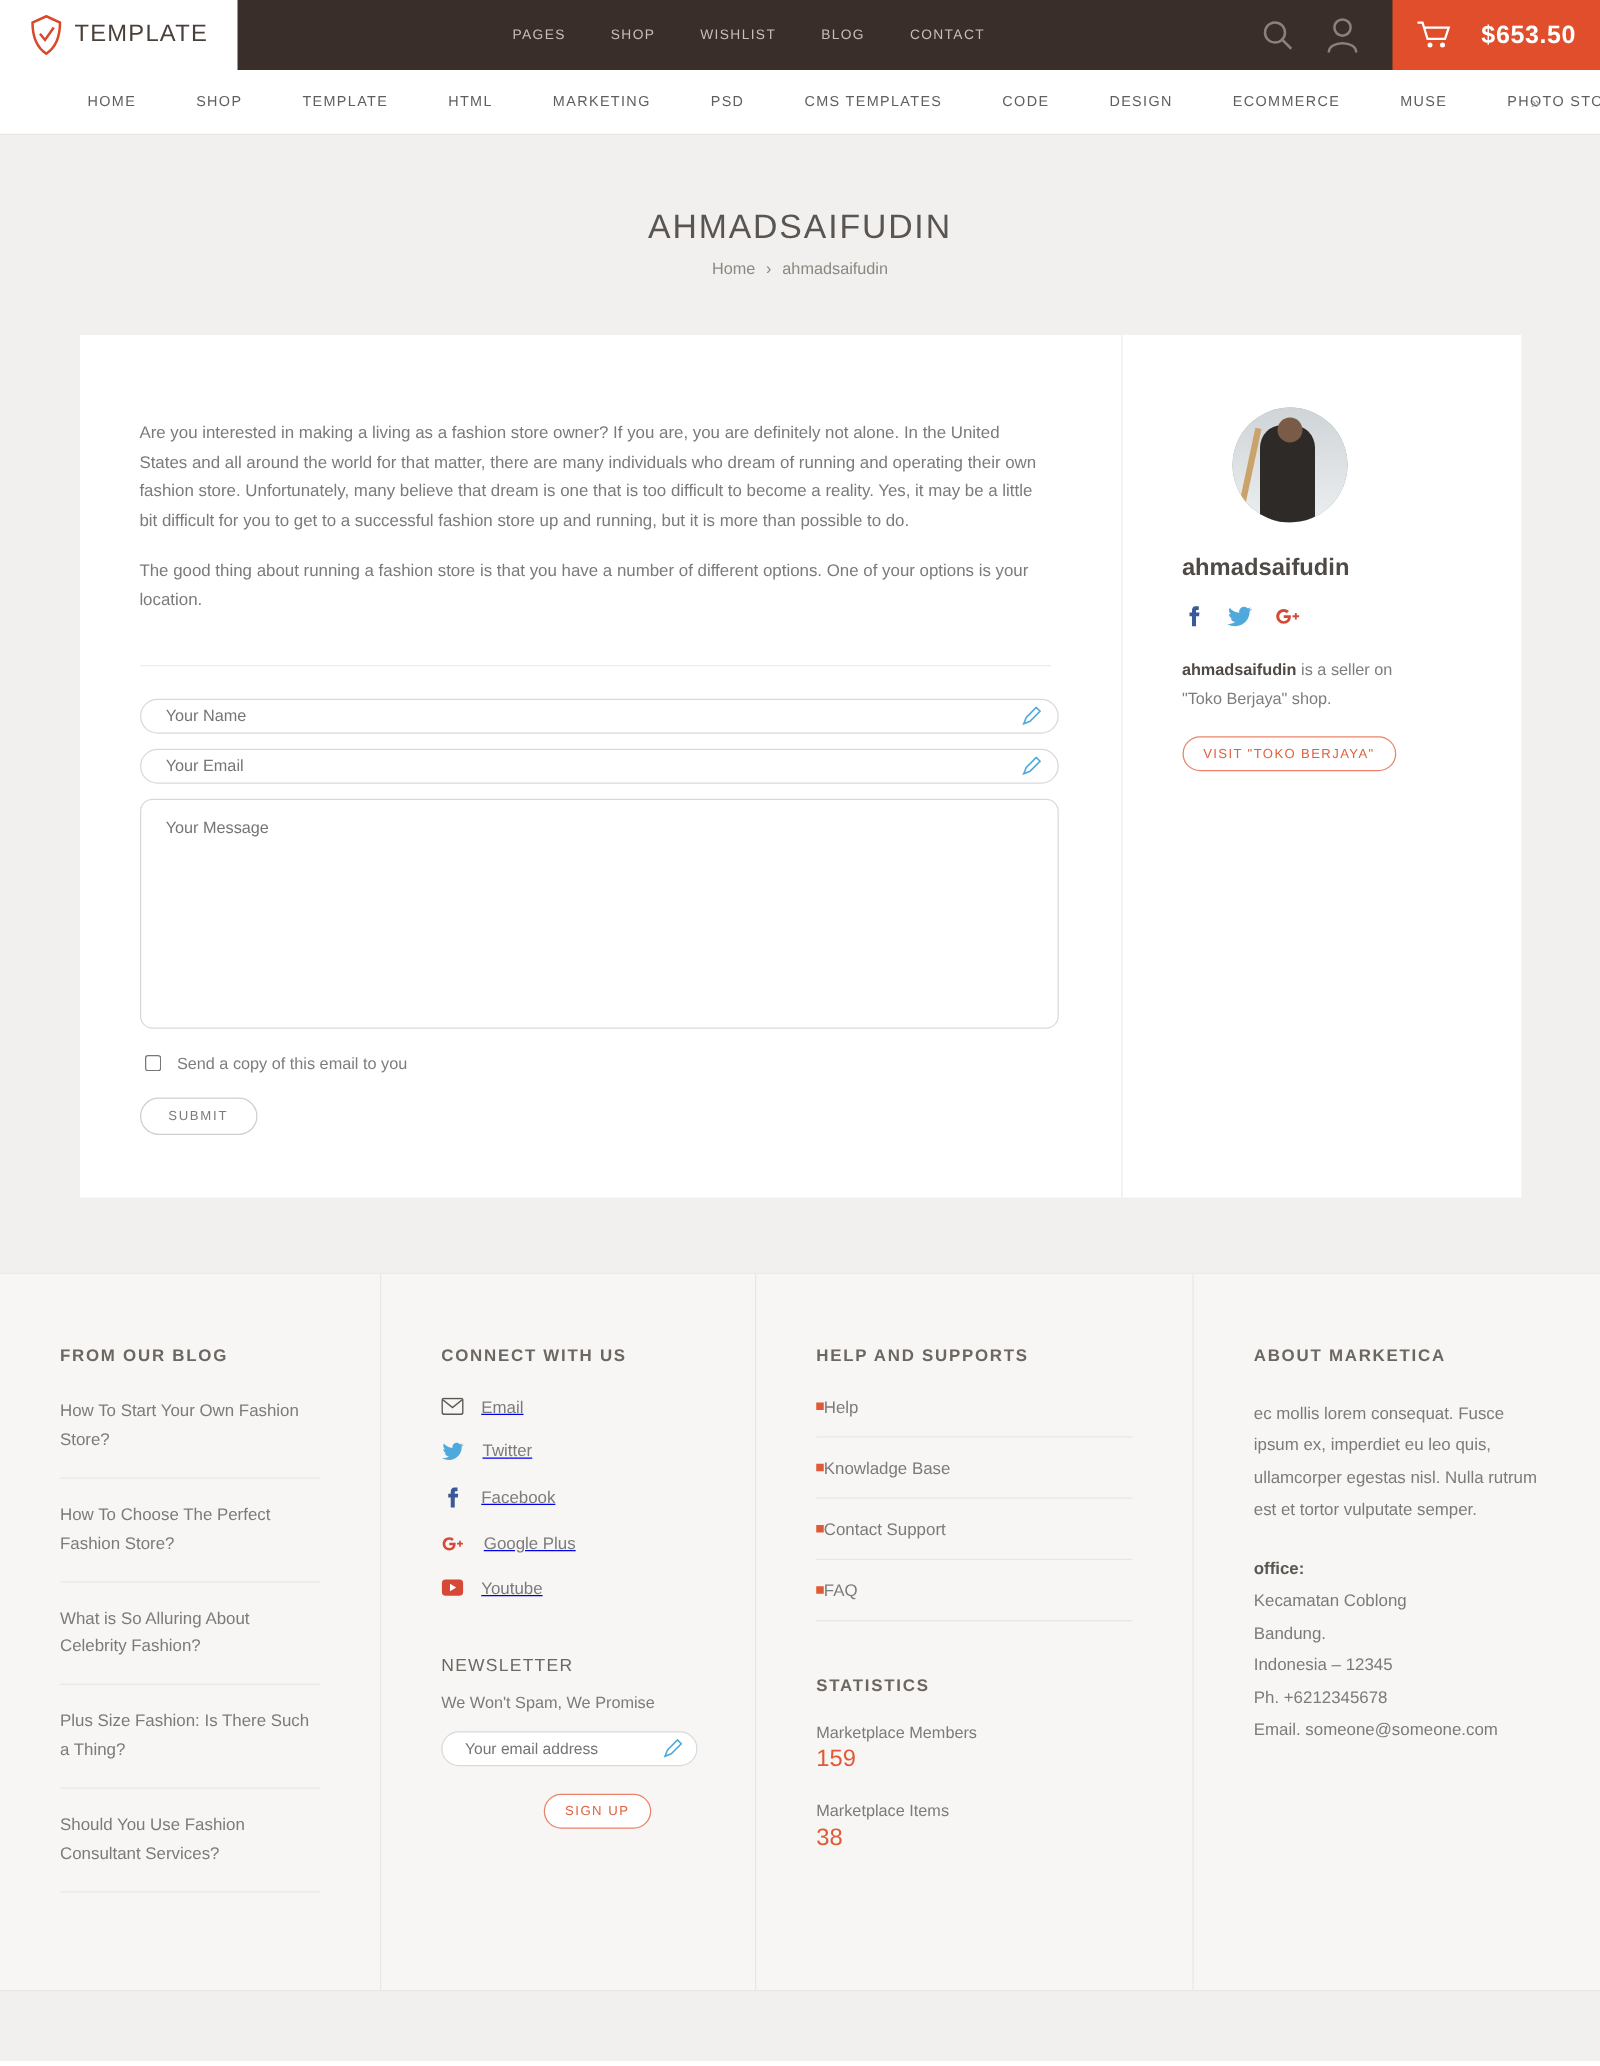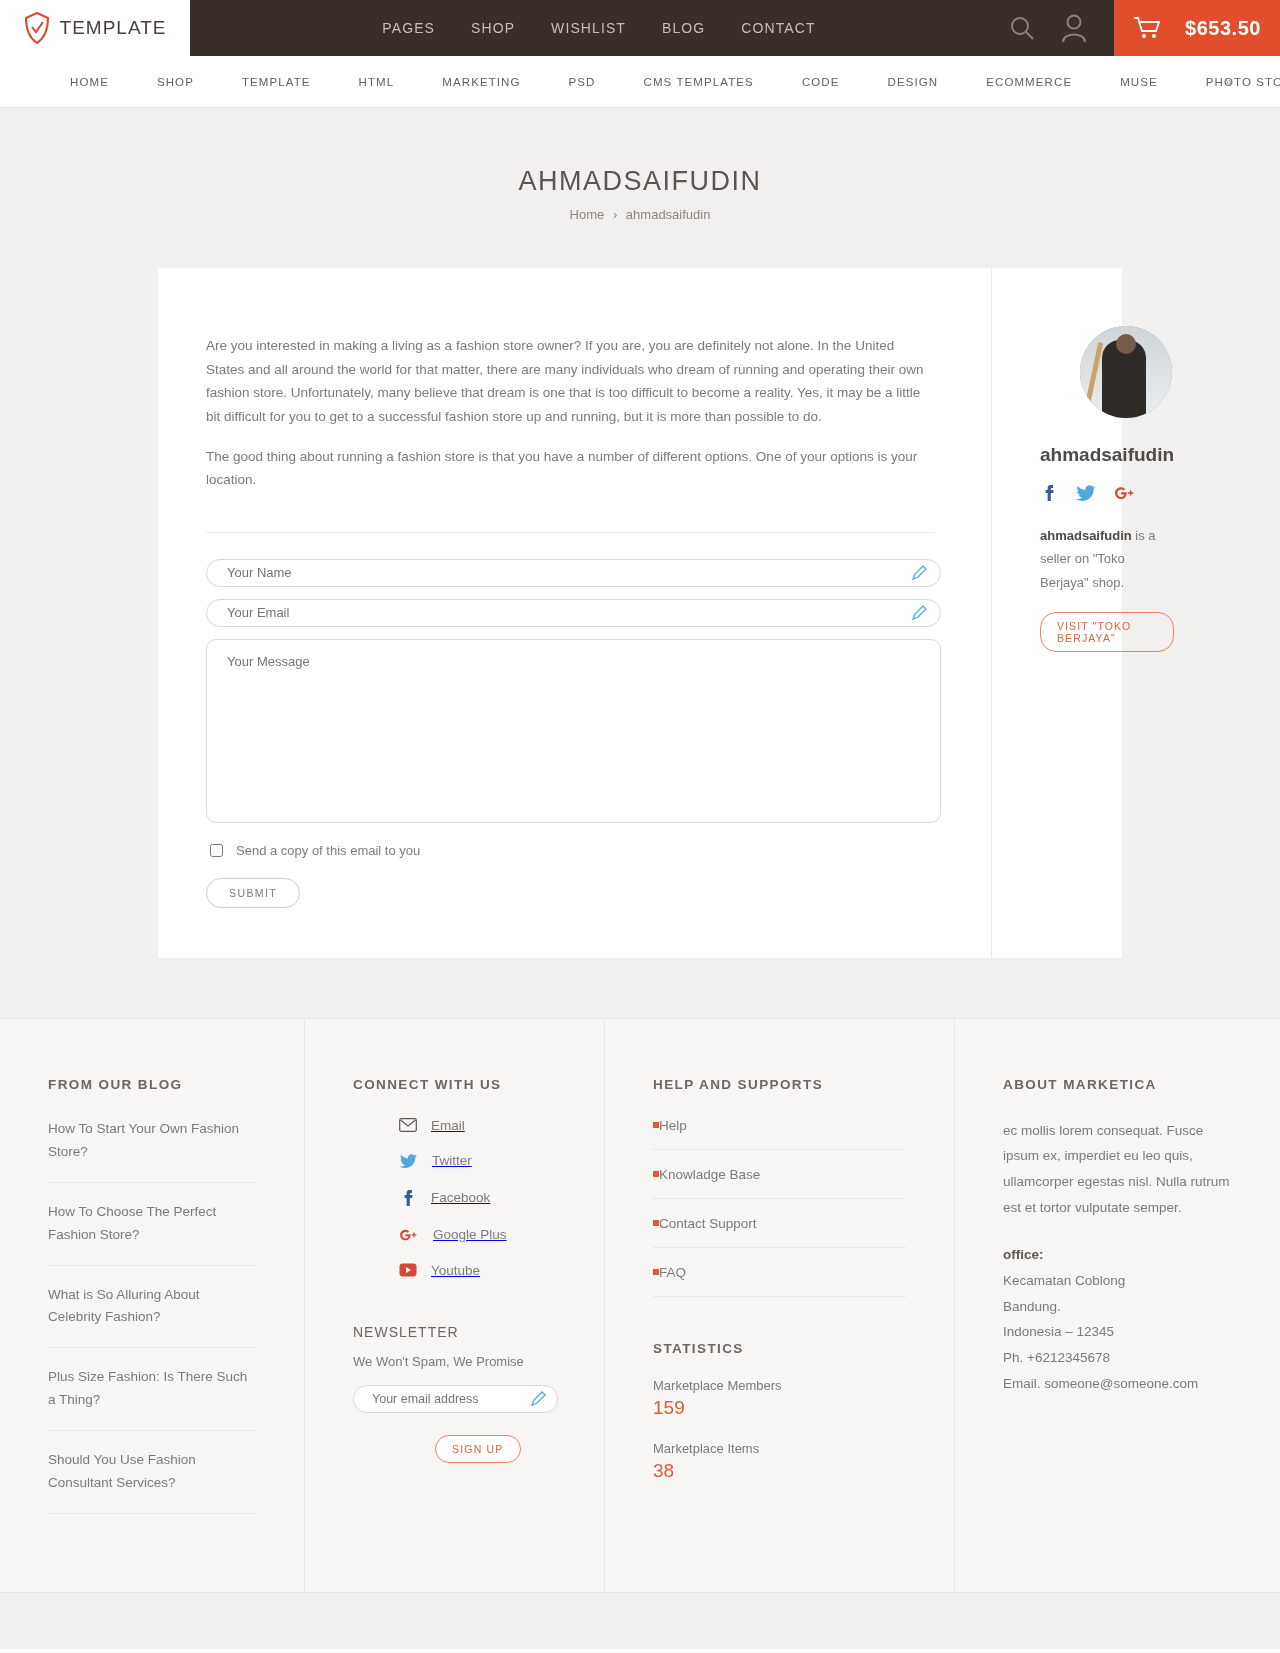--- a/index.html
+++ b/index.html
@@ -38,21 +38,21 @@
   }
   .top-nav {
     flex: 1;
     display: flex;
     align-items: center;
     justify-content: center;
     gap: 36px;
   }
   .top-nav a {
     color: #c8bdb8;
-    font-size: 14px;
+    font-size: 11px;
     letter-spacing: 1.1px;
     text-decoration: none;
     text-align: right;
   }
   .top-icons {
     display: flex;
     align-items: center;
     gap: 24px;
     padding-right: 26px;
   }
@@ -107,21 +107,21 @@
     color: #5b5551;
     font-weight: normal;
   }
   .crumbs { font-size: 13px; color: #8d8781; }
   .crumbs a { color: #8d8781; text-decoration: none; }
   .crumbs .sep { margin: 0 5px; }
 
   
   .content-wrap { background:#f1f0ee; padding: 0 0 60px; }
   .panel {
-    width: 964px;
+    width: 1153px;
     margin: 0 auto;
     background: #ffffff;
     display: flex;
     min-height: 676px;
   }
   .col-main { width: 833px; padding: 66px 56px 50px 48px; }
   .col-side {
     width: 277px;
     border-left: 1px solid #ececec;
     padding: 58px 30px 40px 48px;
@@ -245,21 +245,21 @@
     font-size: 13.5px;
     line-height: 1.7;
     color: #7b7b7b;
     text-decoration: none;
     padding: 0 0 18px;
     border-bottom: 1px solid #e9e7e4;
     margin-bottom: 18px;
   }
   .blog-link:last-child { border-bottom: 1px solid #e9e7e4; }
   .social-row {
-    display:flex; align-items:center; gap:14px; margin-bottom: 20px; margin-left: 46px;
+    display:flex; align-items:center; gap:14px; margin-bottom: 20px;
   }
   .social-row span { font-size:13.5px; color:#7b7b7b; }
   .nl-title { font-size:14px; letter-spacing:1px; color:#6d6762; margin: 46px 0 14px; font-weight:normal;}
   .nl-sub { font-size:13px; color:#7b7b7b; margin-bottom:16px; }
   .nl-wrap { position:relative; width: 205px; }
   .nl-input {
     width: 205px; height: 28px; border:1px solid #d9d9d9; border-radius:16px;
     padding: 0 30px 0 18px; font-size:12.5px; color:#a2a2a2;
     font-family:"Liberation Sans", sans-serif; background:#fff;
   }

